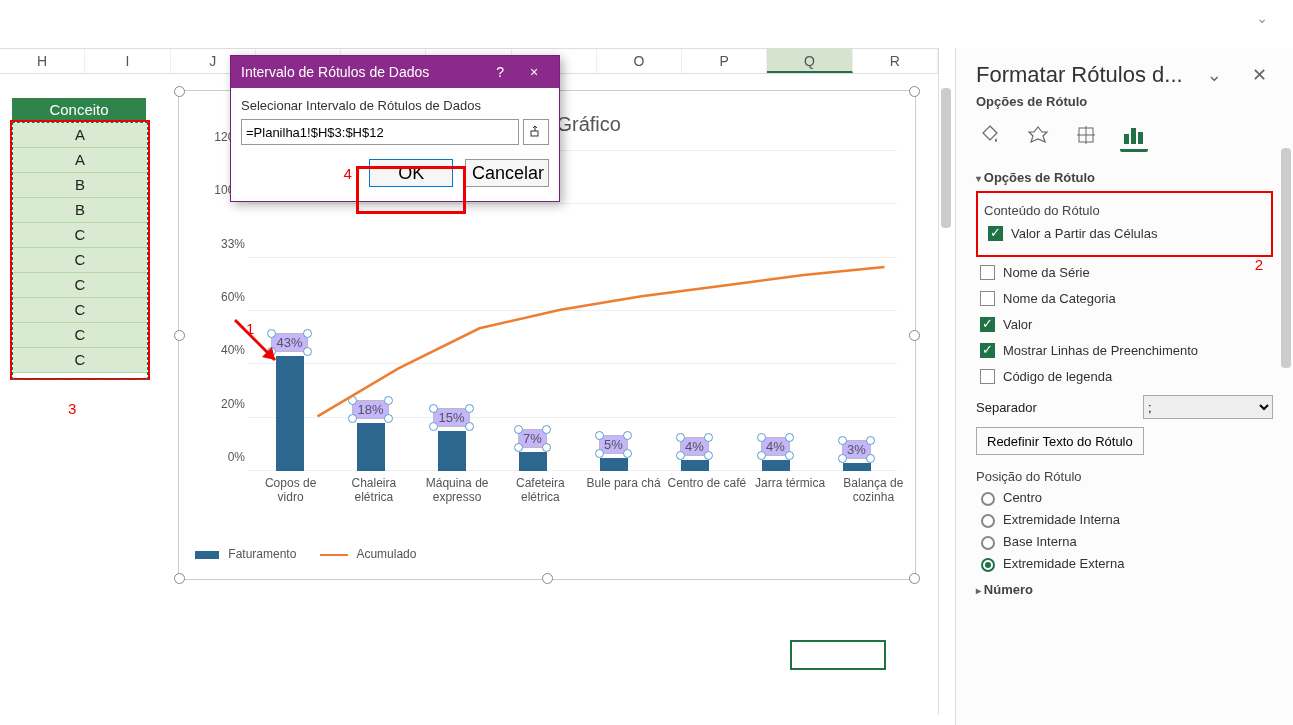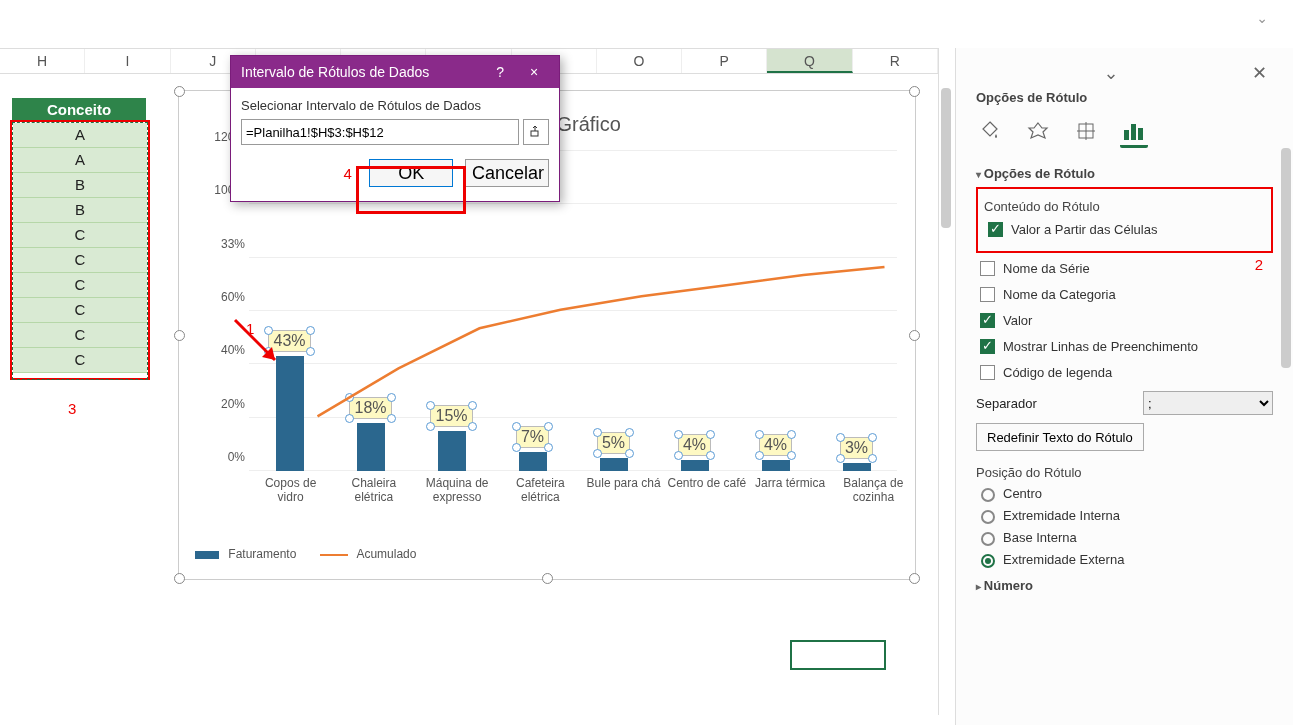--- a/index.html
+++ b/index.html
@@ -4,21 +4,21 @@
 <style>
   html,body{margin:0;padding:0;font-family:"Segoe UI",Arial,sans-serif;font-size:13px;background:#fff;color:#222;}
   .app{width:1293px;height:725px;position:relative;overflow:hidden;}
   .collapse-bar{position:absolute;top:10px;right:25px;color:#999;font-size:14px;cursor:pointer;}
   
   .col-headers{position:absolute;top:48px;left:0;right:355px;display:flex;border-bottom:1px solid #ddd;border-top:1px solid #ddd;height:24px;font-size:14px;color:#555;}
   .col-headers div{flex:1;text-align:center;line-height:24px;border-right:1px solid #eee;}
   .col-headers .sel{background:#D5E3CF;border-bottom:2px solid #1f7246;}
   
   .conceito-col{position:absolute;left:12px;top:98px;width:134px;}
-  .conceito-header{background:#2e844a;color:#fff;font-weight:bold;height:22px;line-height:22px;font-size:15px;text-align:center;border:1px dashed #2e844a;}
+  .conceito-header{background:#2e844a;color:#fff;font-weight:normal;height:22px;line-height:22px;font-size:15px;text-align:center;border:1px dashed #2e844a;}
   .conceito-cells{border:1.5px dashed #1f7246;}
   .conceito-cells > div{height:24px;line-height:24px;text-align:center;font-size:15px;background:#d9ead3;border-bottom:1px solid #b6d7a8;}
   .red-frame{border:2px solid #e00;box-sizing:border-box;}
   .conceito-wrap{position:absolute;left:10px;top:120px;width:140px;height:260px;}
   .annot-num{color:#e00;font-size:15px;font-family:Arial;}
   
   .chart-box{position:absolute;left:178px;top:90px;width:736px;height:488px;border:1px solid #ccc;}
   .handle{position:absolute;width:9px;height:9px;border:1px solid #888;background:#fff;border-radius:50%;}
   .handle.tl{left:-5px;top:-5px;} .handle.tr{right:-5px;top:-5px;}
   .handle.bl{left:-5px;bottom:-5px;} .handle.br{right:-5px;bottom:-5px;}
@@ -26,21 +26,21 @@
   .handle.lm{left:-5px;top:50%;margin-top:-5px;} .handle.rm{right:-5px;top:50%;margin-top:-5px;}
   .chart-title{text-align:center;font-size:20px;color:#555;padding-top:22px;}
   .plot{position:absolute;left:28px;top:60px;width:690px;height:320px;}
   .y-axis{position:absolute;left:0;top:0;bottom:0;width:42px;}
   .y-tick{position:absolute;right:4px;font-size:12px;color:#555;transform:translateY(-50%);}
   .grid{position:absolute;left:42px;right:0;top:0;bottom:0;}
   .gridline{position:absolute;left:0;right:0;border-top:1px solid #eee;}
   .bars{position:absolute;left:42px;right:0;bottom:0;top:0;display:flex;justify-content:space-around;align-items:flex-end;}
   .bar-group{width:12.5%;display:flex;flex-direction:column;align-items:center;justify-content:flex-end;height:100%;}
   .bar{width:28px;background:#2b678e;}
-  .bar-label{background:#fef9c3;border:1px solid #bbb;font-size:16px;color:#555;padding:1px 4px;margin-bottom:4px;position:relative;}
+  .bar-label{background:#c4b5fd;border:1px solid #bbb;font-size:13px;color:#555;padding:1px 4px;margin-bottom:4px;position:relative;}
   .bar-label .bh{position:absolute;width:7px;height:7px;border:1px solid #5b9bd5;background:#fff;border-radius:50%;}
   .bar-label .bh.tl2{left:-5px;top:-5px;} .bar-label .bh.tr2{right:-5px;top:-5px;}
   .bar-label .bh.bl2{left:-5px;bottom:-5px;} .bar-label .bh.br2{right:-5px;bottom:-5px;}
   .cat-labels{position:absolute;left:70px;right:0;top:385px;display:flex;font-size:12px;color:#555;text-align:center;}
   .cat-labels div{width:12.5%;padding:0 2px;}
   .line-curve{position:absolute;left:70px;top:60px;width:648px;height:320px;pointer-events:none;}
   .legend{position:absolute;left:0;right:0;bottom:18px;text-align:left;font-size:12px;color:#555;}
   .leg-swatch{display:inline-block;width:24px;height:8px;vertical-align:middle;margin:0 6px 0 16px;}
   .leg-line{display:inline-block;width:28px;height:0;border-top:2px solid #ed7d31;vertical-align:middle;margin:0 6px 0 20px;}
   .arrow-svg{position:absolute;left:230px;top:315px;width:60px;height:60px;pointer-events:none;}
@@ -250,20 +250,21 @@
         <span class="annot-num" style="margin-right:6px;">4</span>
         <button style="border-color:#0078d4;">OK</button>
         <button>Cancelar</button>
       </div>
     </div>
   </div>
   <div class="red-box-ok"></div>
 
   <div class="pane">
     <div class="pane-title">
+      <span>Formatar Rótulos d...</span>
       <span class="ctrl">⌄</span>
       <span class="ctrl">✕</span>
     </div>
     <div class="pane-sub">Opções de Rótulo</div>
     <div class="icon-row">
       <div class="ic">
           <svg width="22" height="22" viewBox="0 0 22 22">
             <path d="M11 2 L18 9 L11 16 L4 9 Z" fill="none" stroke="#666" stroke-width="1.2"></path>
             <path d="M17 14 Q19 17 17 18 Q15 17 17 14" fill="#666"></path>
           </svg>

